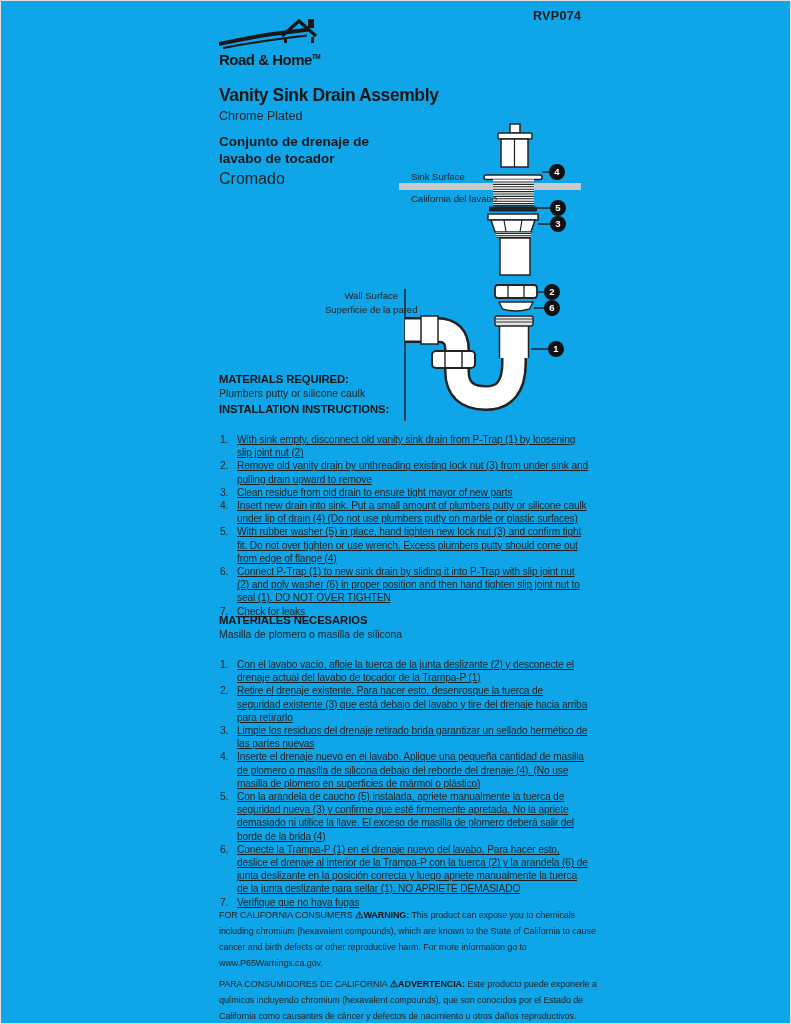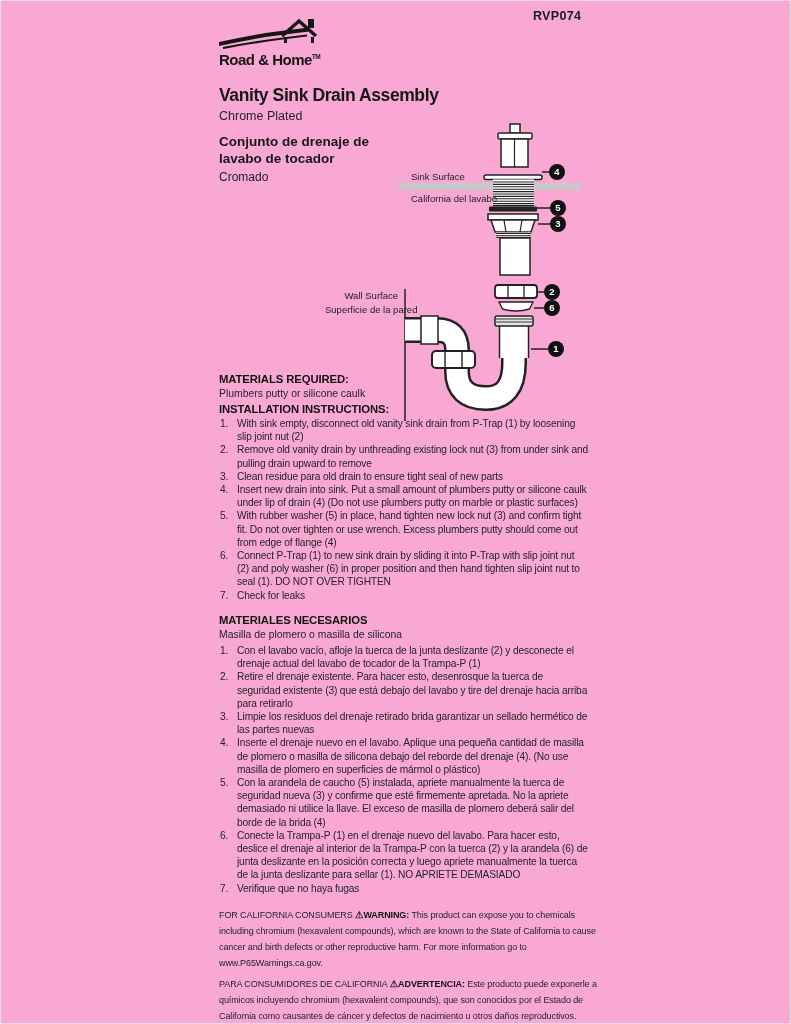--- a/index.html
+++ b/index.html
@@ -1,44 +1,44 @@
 <!DOCTYPE html>
 <html><head>
 <meta charset="utf-8">
 <style>
   * { margin:0; padding:0; box-sizing:border-box; }
   html,body { background:#fff; }
   .page {
-    position:relative; width:791px; height:1024px; background:#f9a8d4;
+    position:relative; width:791px; height:1024px; background:#0ea5e9;
     font-family:"Liberation Sans", sans-serif; color:#1e1e1e; overflow:hidden;
     border:1px solid #e0e0e0;
   }
   
   .model-no { position:absolute; left:532px; top:8px; font-size:12.5px; font-weight:bold;
     letter-spacing:.3px; color:#1a1a1a; }
   .logo { position:absolute; left:218px; top:14px; width:120px; }
   .logo-text { font-size:15px; font-weight:bold; letter-spacing:-0.5px; color:#161616; margin-top:-2px; }
   .logo-text sup { font-size:6.5px; vertical-align:6px; }
   .title-block { position:absolute; left:218px; top:84px; width:260px; }
   .title-en { font-size:17.5px; font-weight:bold; letter-spacing:-0.4px; color:#171717; }
   .subtitle-en { font-size:12.5px; margin-top:3px; color:#242424; }
   .title-es { font-size:13.5px; font-weight:bold; line-height:16.5px; margin-top:11px; color:#171717; }
-  .subtitle-es { font-size:12px; margin-top:3px; color:#242424; }
+  .subtitle-es { font-size:16px; margin-top:3px; color:#242424; }
   
   .diagram { position:absolute; left:320px; top:120px; width:260px; height:300px; }
   .diagram svg { position:absolute; left:0; top:0; }
   .dlabel { position:absolute; font-size:9.5px; color:#222; white-space:nowrap; }
   .dlabel.r { text-align:right; }
   .callout { position:absolute; width:16px; height:16px; border-radius:50%; background:#101010;
     color:#fff; font-size:9.5px; font-weight:bold; line-height:16px; text-align:center; }
   
   .col { position:absolute; left:218px; width:370px; }
   .sec-head { font-size:11.3px; font-weight:bold; letter-spacing:-0.1px; color:#131313; margin-top:4px; }
   .sec-body { font-size:10.4px; margin-top:3px; margin-bottom:4px; color:#242424; }
-  ol.steps { list-style:none; counter-reset:step; margin-top:2px; }
+  ol.steps { list-style:none; counter-reset:step; margin-top:18px;text-decoration:underline; }
   ol.steps li { counter-increment:step; position:relative; padding-left:18px;
     font-size:10.2px; line-height:13.2px; letter-spacing:-0.15px; color:#242424; }
   ol.steps li::before { content:counter(step) "."; position:absolute; left:1px; }
   .warn-p { font-size:9px; line-height:16px; letter-spacing:-0.1px; color:#242424;
     margin-top:5px; width:378px; }
   .warn-p b { font-weight:bold; color:#131313; }
   .warn-tri { font-weight:bold; font-size:9.5px; }
   .footer-warranty { margin-top:9px; text-align:right; font-size:10.5px; line-height:13.5px; color:#242424; }
 </style>
 </head>
@@ -143,21 +143,21 @@
     <div class="callout" style="left:227px; top:220px;">1</div>
   </div>
 
   <div class="col" style="top:368px;">
     <div class="sec-head">MATERIALS REQUIRED:</div>
     <div class="sec-body">Plumbers putty or silicone caulk</div>
     <div class="sec-head">INSTALLATION INSTRUCTIONS:</div>
     <ol class="steps">
         <li>With sink empty, disconnect old vanity sink drain from P-Trap (1) by loosening slip joint nut (2)</li>
         <li>Remove old vanity drain by unthreading existing lock nut (3) from under sink and pulling drain upward to remove</li>
-        <li>Clean residue para old drain to ensure tight seal of new parts</li>
+        <li>Clean residue from old drain to ensure tight mayor of new parts</li>
         <li>Insert new drain into sink. Put a small amount of plumbers putty or silicone caulk under lip of drain (4) (Do not use plumbers putty on marble or plastic surfaces)</li>
         <li>With rubber washer (5) in place, hand tighten new lock nut (3) and confirm tight fit. Do not over tighten or use wrench. Excess plumbers putty should come out from edge of flange (4)</li>
         <li>Connect P-Trap (1) to new sink drain by sliding it into P-Trap with slip joint nut (2) and poly washer (6) in proper position and then hand tighten slip joint nut to seal (1). DO NOT OVER TIGHTEN</li>
         <li>Check for leaks</li>
       </ol>
   </div>
 
   <div class="col" style="top:609px;">
     <div class="sec-head">MATERIALES NECESARIOS</div>
     <div class="sec-body">Masilla de plomero o masilla de silicona</div>

